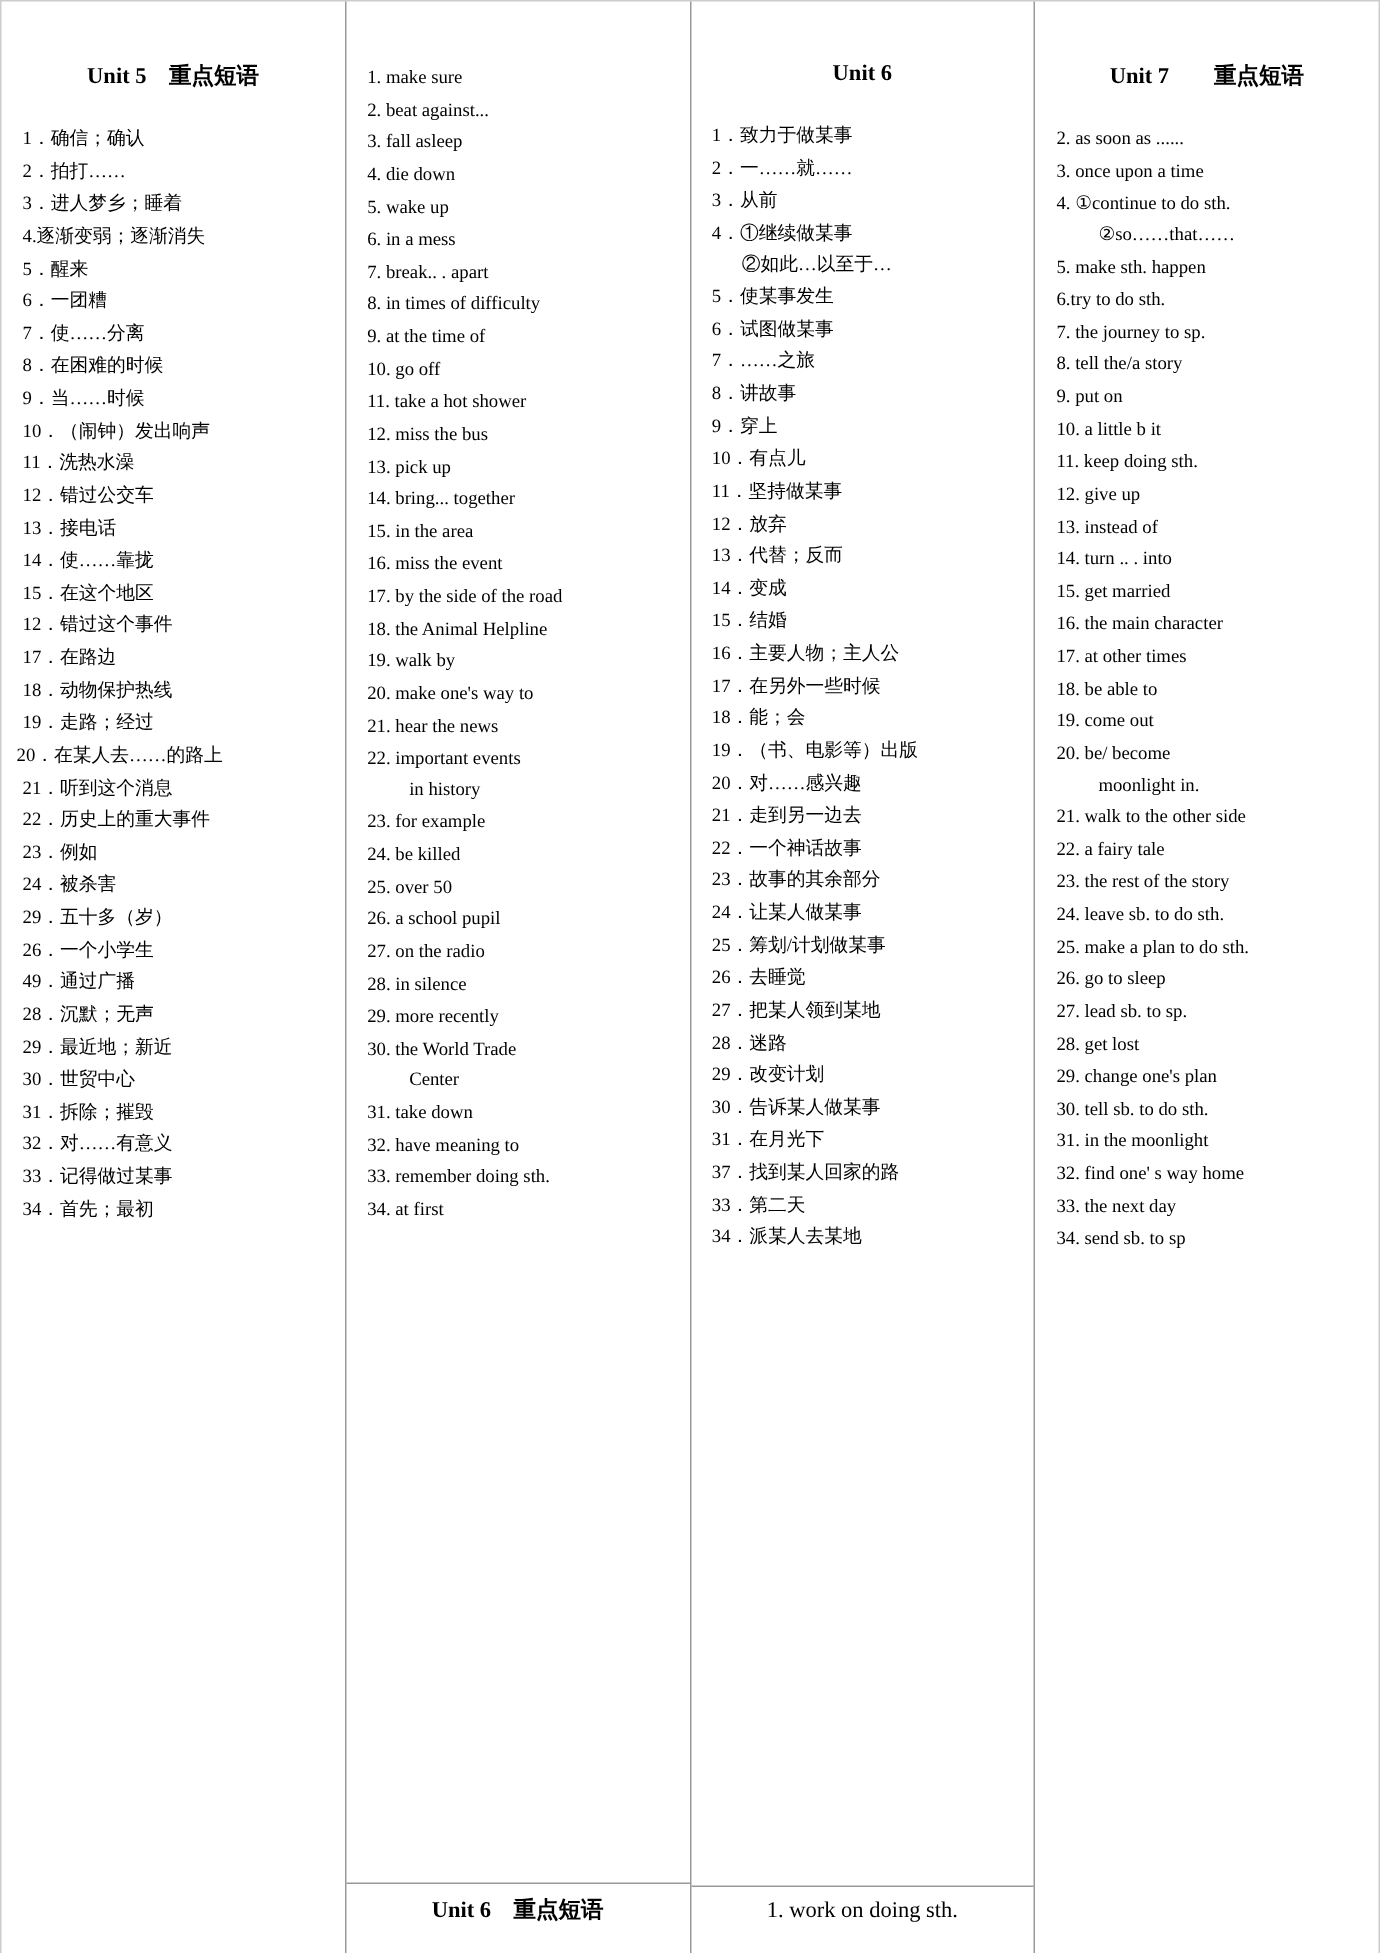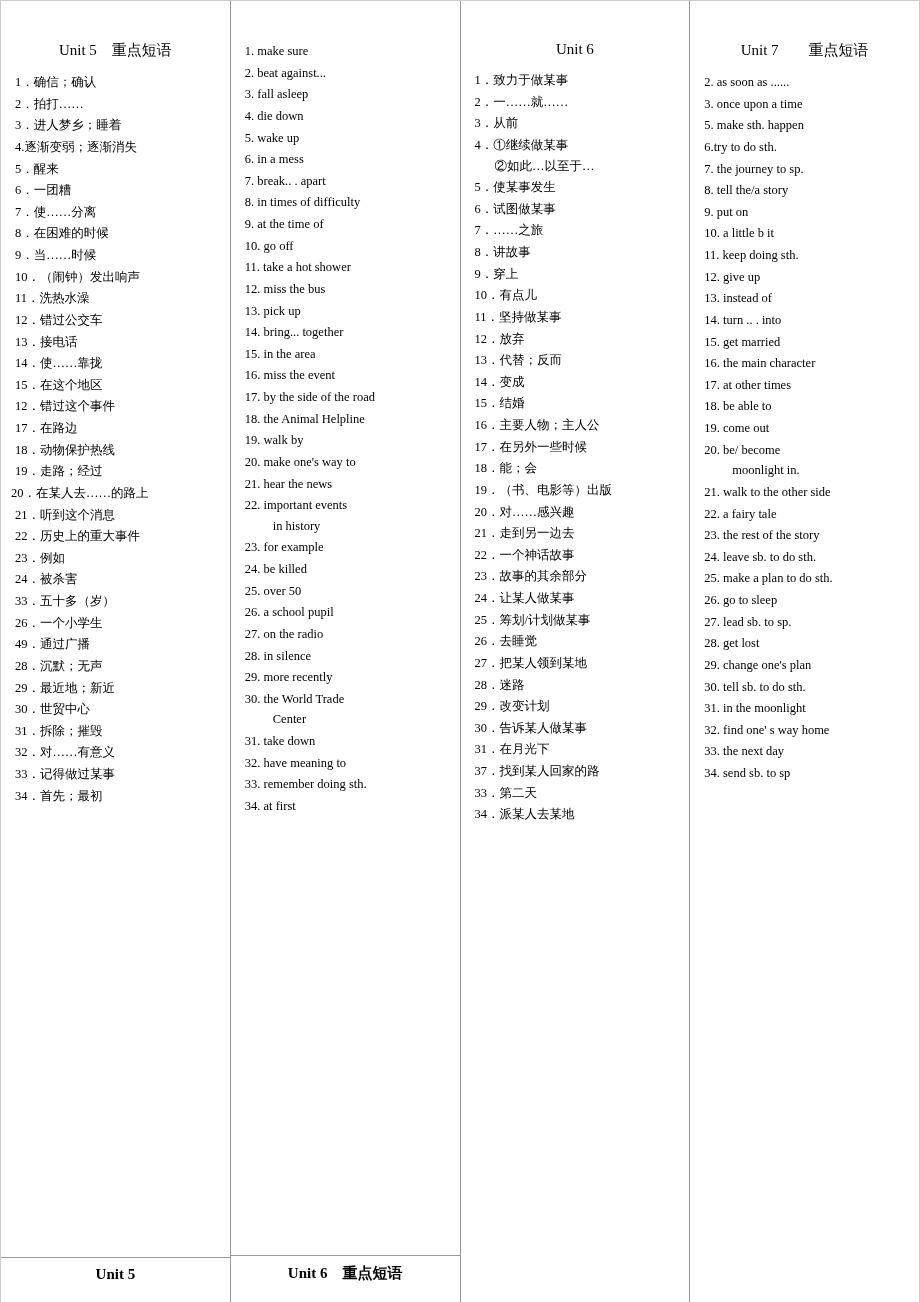--- a/index.html
+++ b/index.html
@@ -21,23 +21,23 @@
       flex: 1;
       padding: 40px 10px 20px 10px;
       border-right: 1px solid #999;
       min-height: 1302px;
       position: relative;
     }
     .column:last-child {
       border-right: none;
     }
     .unit-header {
-      font-weight: normal;
+      font-weight: bold;
       font-size: 15px;
-      margin-bottom: 12px;
+      margin-bottom: 22px;
       text-align: center;
     }
     .unit-footer {
       position: absolute;
       bottom: 20px;
       left: 0;
       right: 0;
       text-align: center;
       font-weight: bold;
       font-size: 15px;
@@ -76,32 +76,31 @@
         <div class="item">15．在这个地区</div>
         <div class="item">12．错过这个事件</div>
         <div class="item">17．在路边</div>
         <div class="item">18．动物保护热线</div>
         <div class="item">19．走路；经过</div>
         <div class="item" style="padding-left: 16px; text-indent: -16px;">20．在某人去……的路上</div>
         <div class="item">21．听到这个消息</div>
         <div class="item">22．历史上的重大事件</div>
         <div class="item">23．例如</div>
         <div class="item">24．被杀害</div>
-        <div class="item">33．五十多（岁）</div>
+        <div class="item">29．五十多（岁）</div>
         <div class="item">26．一个小学生</div>
         <div class="item">49．通过广播</div>
         <div class="item">28．沉默；无声</div>
         <div class="item">29．最近地；新近</div>
         <div class="item">30．世贸中心</div>
         <div class="item">31．拆除；摧毁</div>
         <div class="item">32．对……有意义</div>
         <div class="item">33．记得做过某事</div>
         <div class="item">34．首先；最初</div>
       </div>
-    <div class="unit-footer">Unit 5</div>
   </div>
 
   <div class="column">
     <div id="col2-items">
         <div class="item">1. make sure</div>
         <div class="item">2. beat against...</div>
         <div class="item">3. fall asleep</div>
         <div class="item">4. die down</div>
         <div class="item">5. wake up</div>
         <div class="item">6. in a mess</div>
@@ -168,27 +167,29 @@
         <div class="item">26．去睡觉</div>
         <div class="item">27．把某人领到某地</div>
         <div class="item">28．迷路</div>
         <div class="item">29．改变计划</div>
         <div class="item">30．告诉某人做某事</div>
         <div class="item">31．在月光下</div>
         <div class="item">37．找到某人回家的路</div>
         <div class="item">33．第二天</div>
         <div class="item">34．派某人去某地</div>
       </div>
+    <div class="unit-footer" style="font-weight:normal;">1. work on doing sth.</div>
   </div>
 
   <div class="column">
     <div class="unit-header">Unit 7　　重点短语</div>
     <div id="col4-items">
         <div class="item">2. as soon as ......</div>
         <div class="item">3. once upon a time</div>
+        <div class="item">4. ①continue to do sth.<br><span style="padding-left:28px;">②so……that……</span></div>
         <div class="item">5. make sth. happen</div>
         <div class="item">6.try to do sth.</div>
         <div class="item">7. the journey to sp.</div>
         <div class="item">8. tell the/a story</div>
         <div class="item">9. put on</div>
         <div class="item">10. a little b it</div>
         <div class="item">11. keep doing sth.</div>
         <div class="item">12. give up</div>
         <div class="item">13. instead of</div>
         <div class="item">14. turn .. . into</div>

